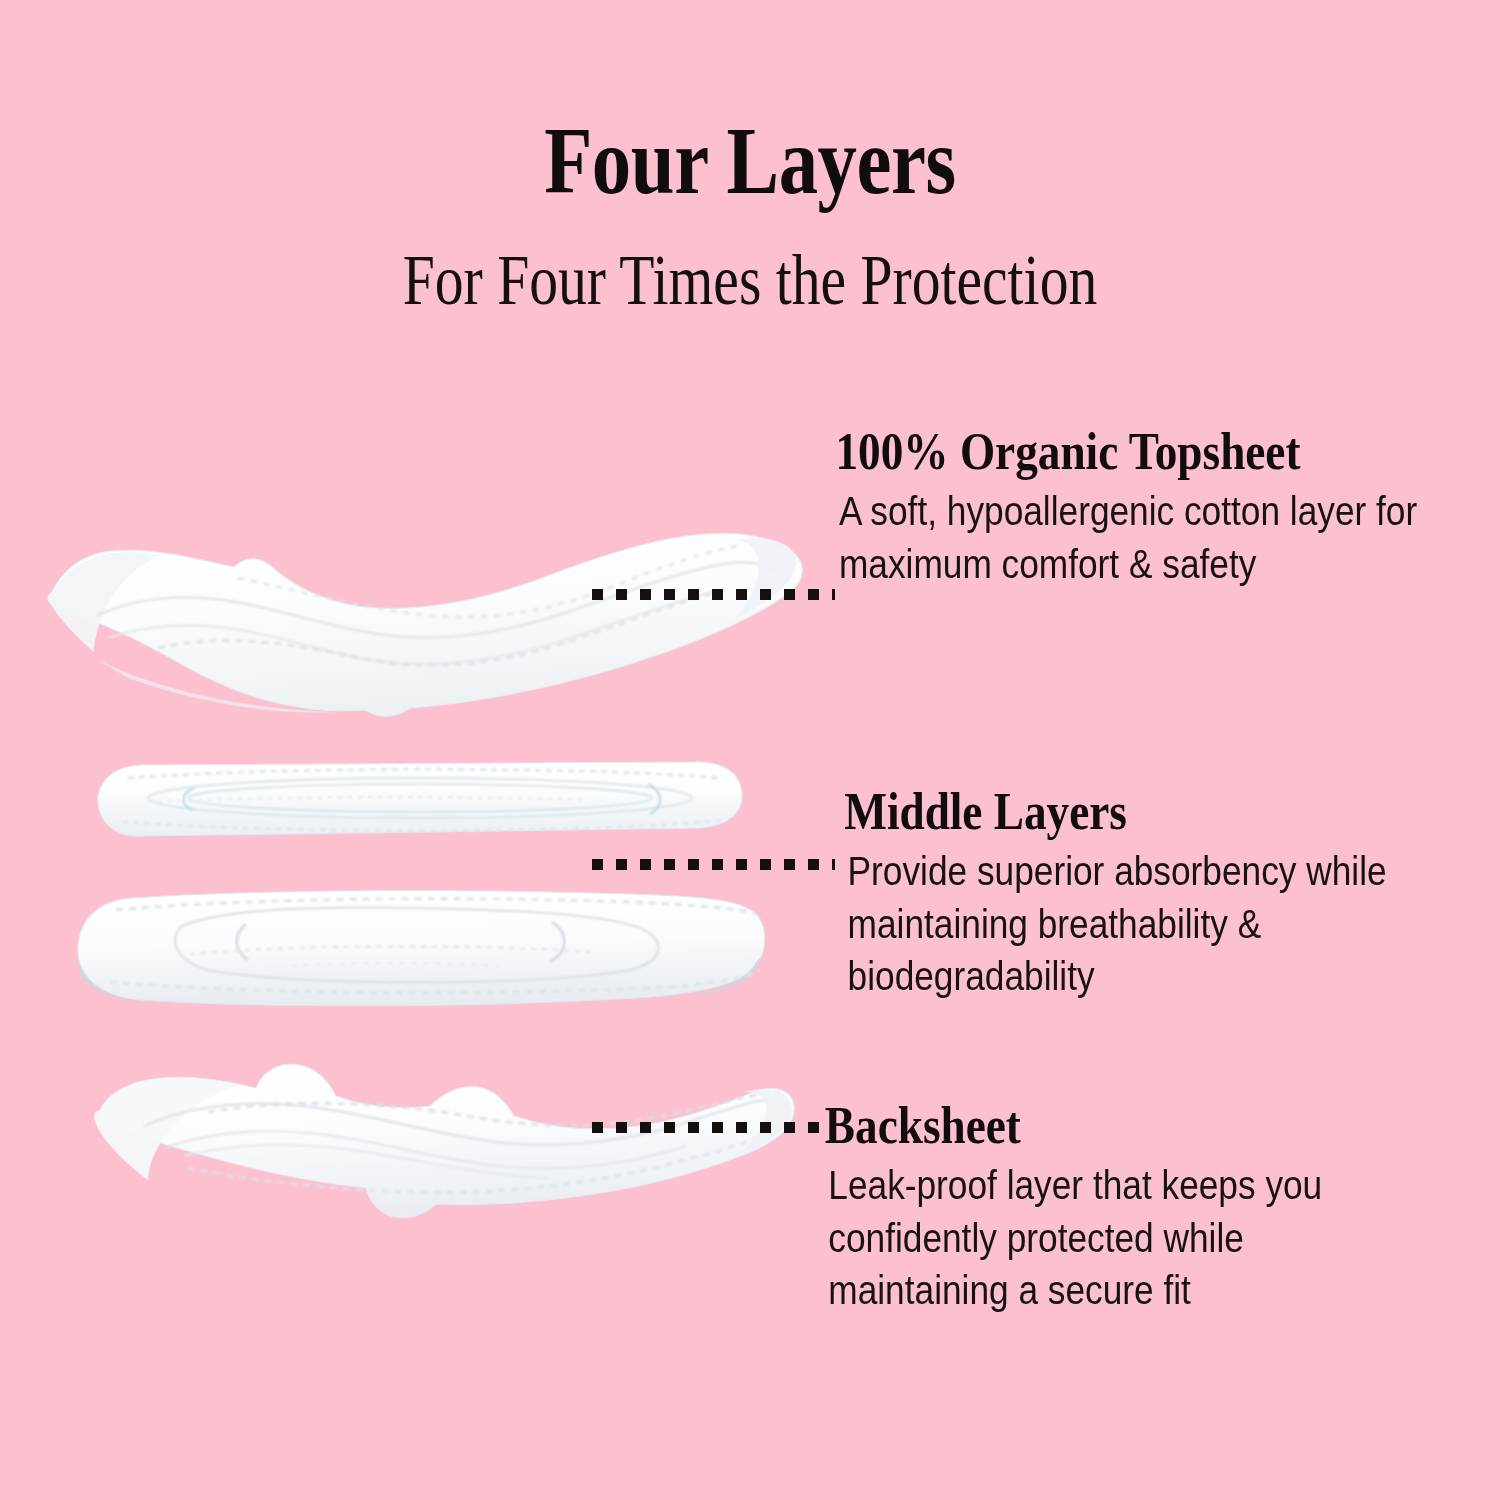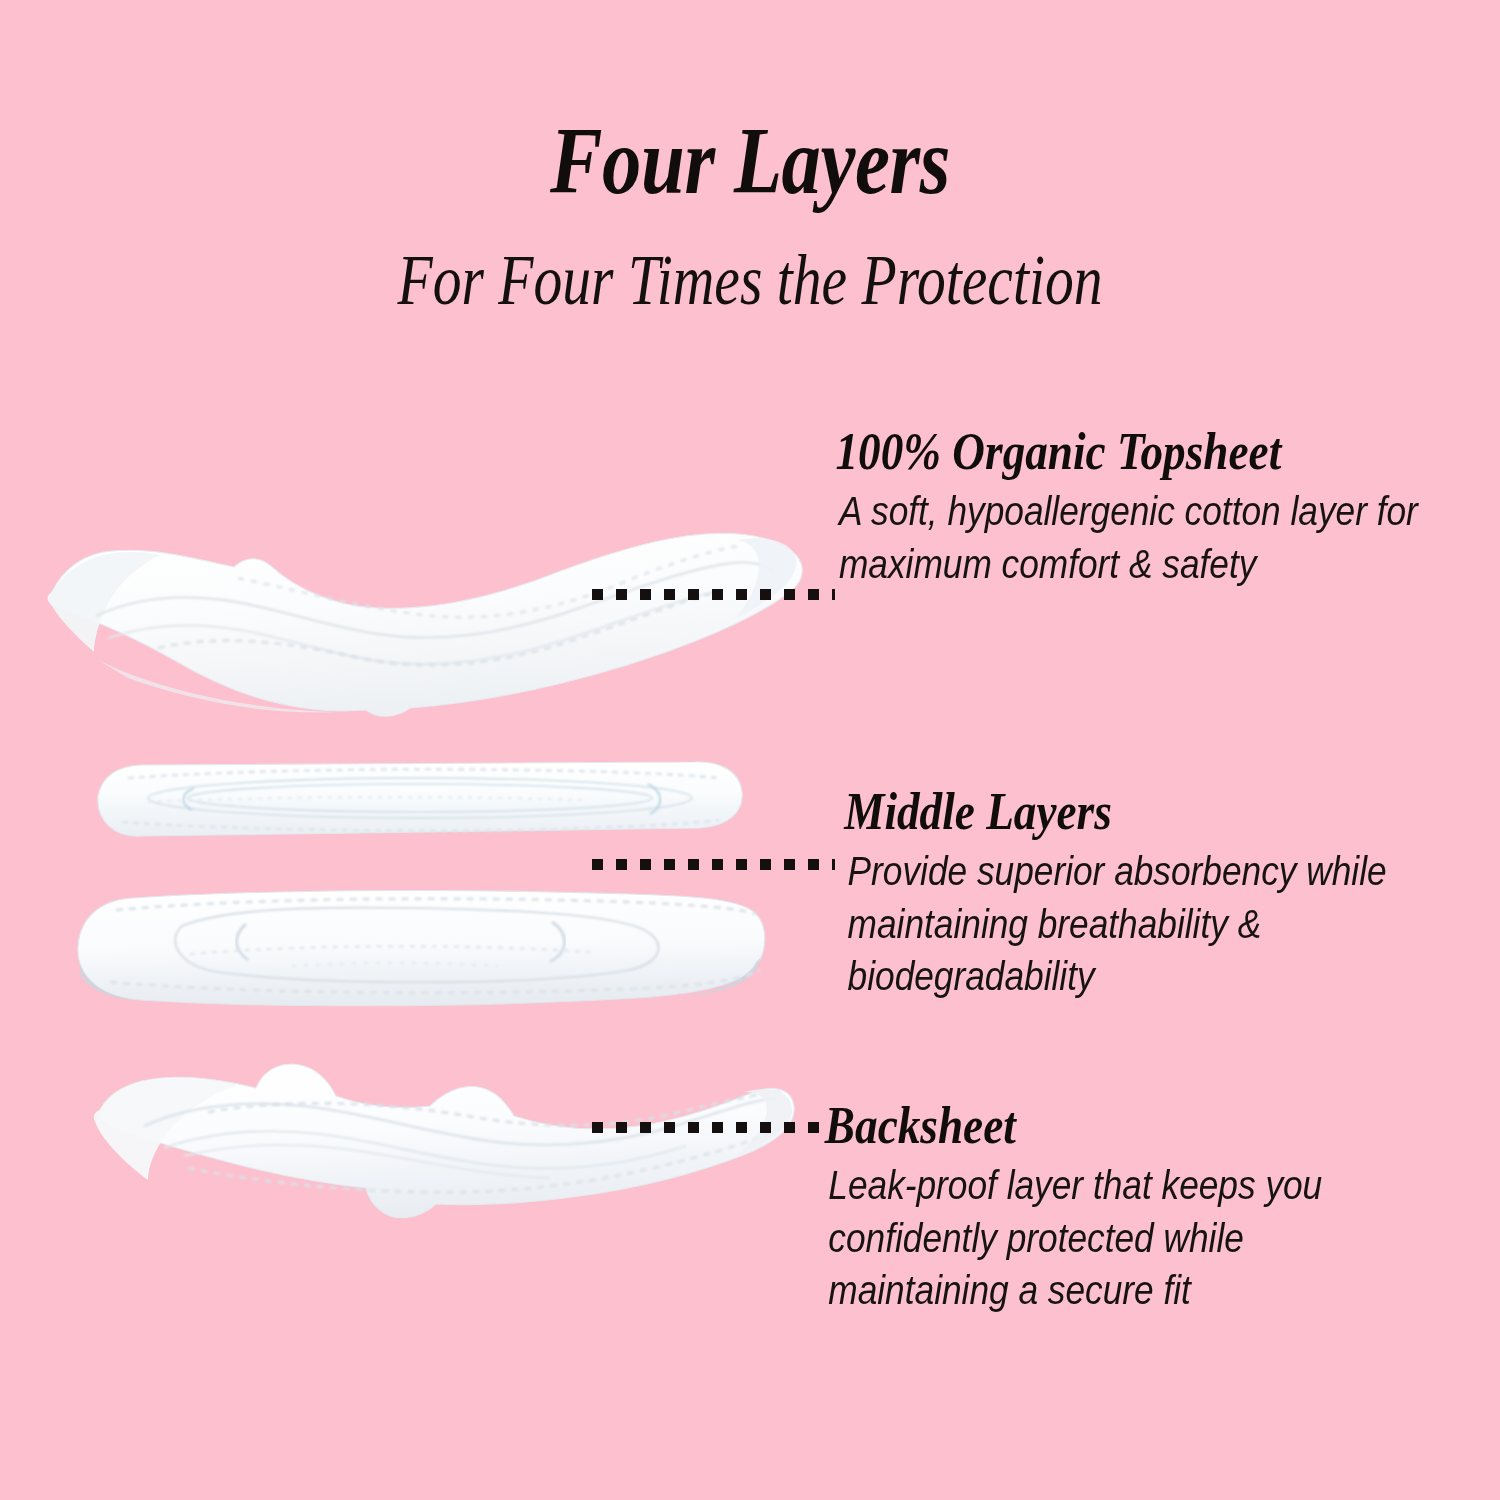--- a/index.html
+++ b/index.html
@@ -9,21 +9,20 @@
     font-family:"Liberation Sans", sans-serif;
     overflow:hidden;
     position:relative;
   }
   #page {
     position:relative;
     width:1500px;
     height:1395px;
     background:#fcc0ce;
     overflow:hidden;
-    font-style:italic;
   }
 
   
   .title {
     position:absolute;
     left:0; top:112px;
     width:1500px;
     text-align:center;
     font-family:"Liberation Serif", serif;
     font-weight:bold;

